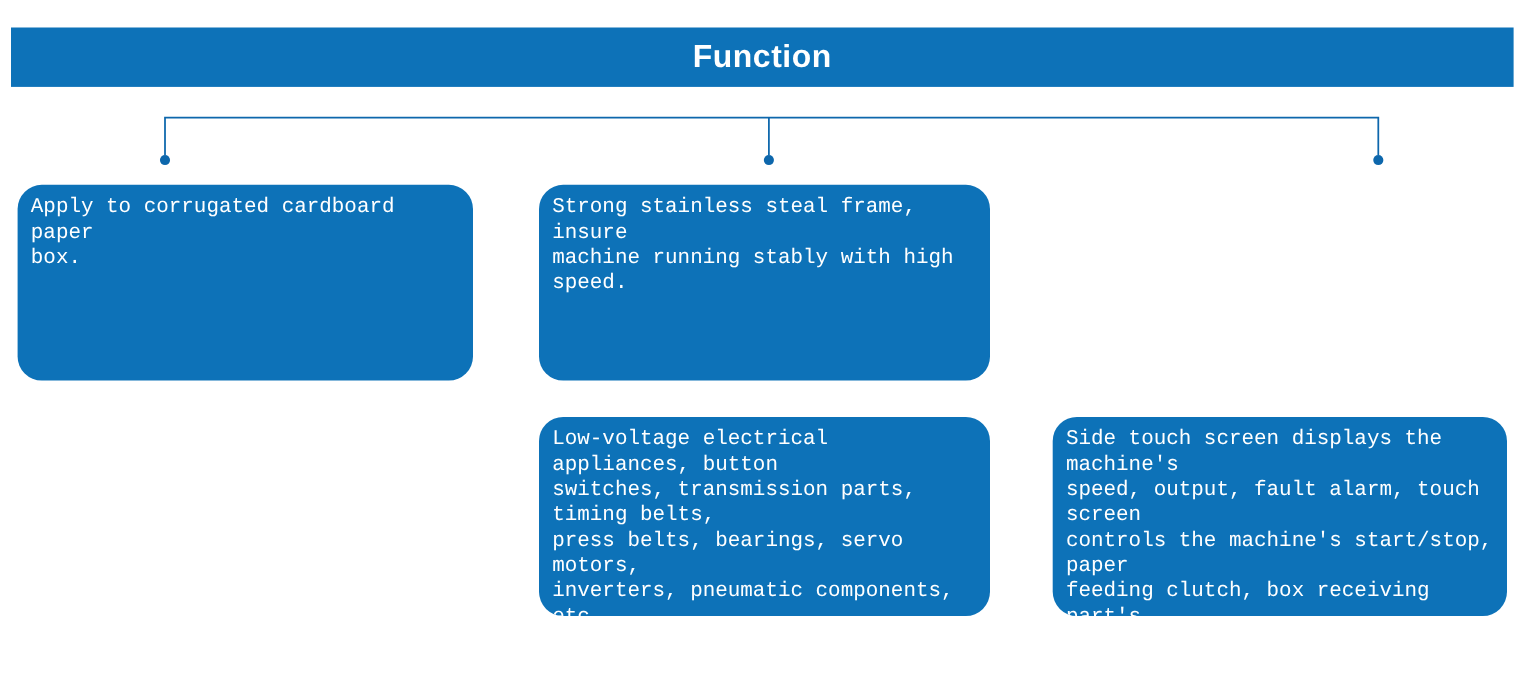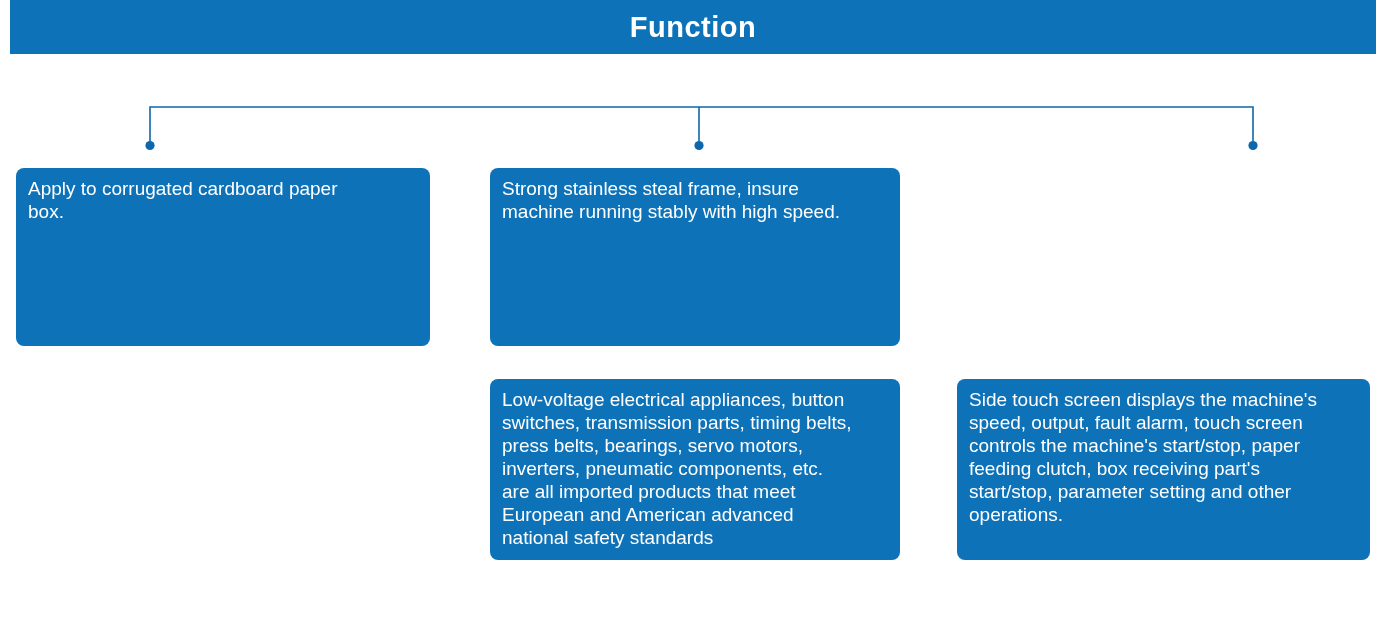--- a/index.html
+++ b/index.html
@@ -12,21 +12,21 @@
   html, body {
     width: 1387px; height: 631px;
     background: var(--page-bg);
     font-family: "Liberation Sans", "DejaVu Sans", sans-serif;
     overflow: hidden;
   }
   .stage { position: relative; width: 1387px; height: 631px; }
 
   .title-bar {
     position: absolute;
-    left: 10px; top: 0;
+    left: 10px; top: 25px;
     width: 1366px; height: 54px;
     background: var(--primary);
     display: flex; align-items: center; justify-content: center;
   }
   .title-bar .title {
     color: var(--text-on-primary);
     font-size: 29px;
     font-weight: bold;
     letter-spacing: 0.5px;
   }
@@ -34,27 +34,28 @@
   .connector-svg {
     position: absolute; left: 0; top: 0;
     width: 1387px; height: 631px;
     color: var(--connector);
     pointer-events: none;
   }
 
   .feature-box {
     position: absolute;
     background: var(--primary);
-    border-radius: 8px;
+    border-radius: 22px;
     color: var(--text-on-primary);
     font-size: 19px;
     line-height: 23px;
     padding: 9px 12px;
     white-space: pre-line;
     overflow: hidden;
+    font-family: Liberation Mono, monospace;
   }
   
   .col1 { left: 16px;  width: 414px; }
   .col2 { left: 490px; width: 410px; }
   .col3 { left: 957px; width: 413px; }
   .row1 { top: 168px; height: 178px; }
   .row2 { top: 379px; height: 181px; }
 </style>
 </head>
 <body>

